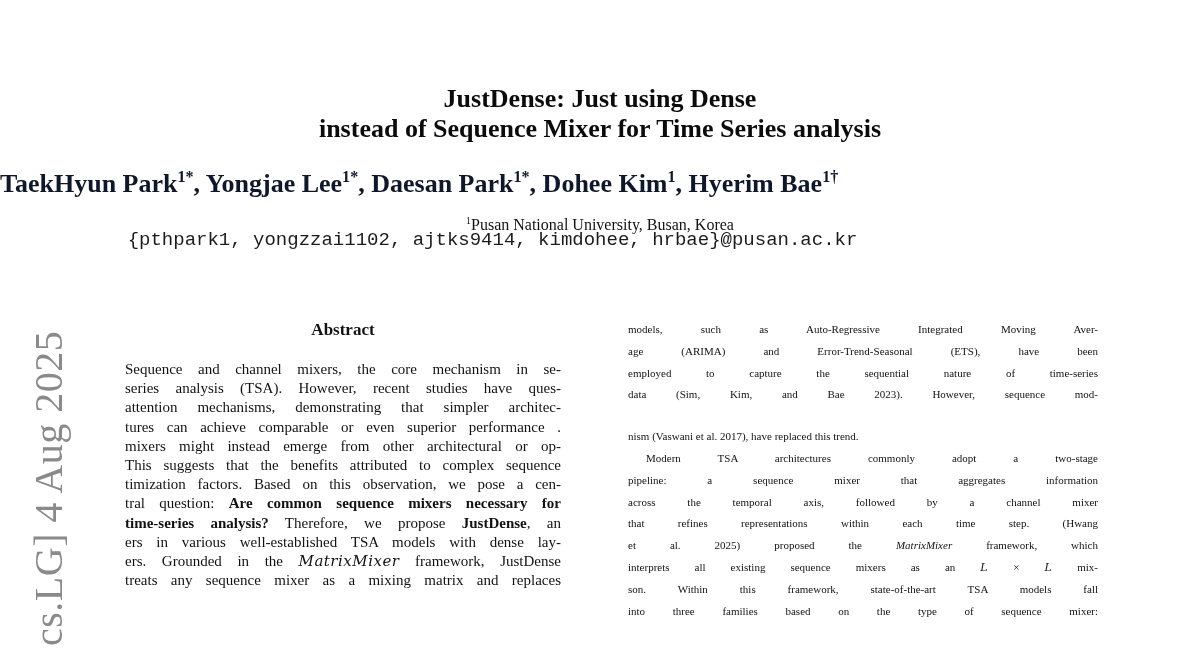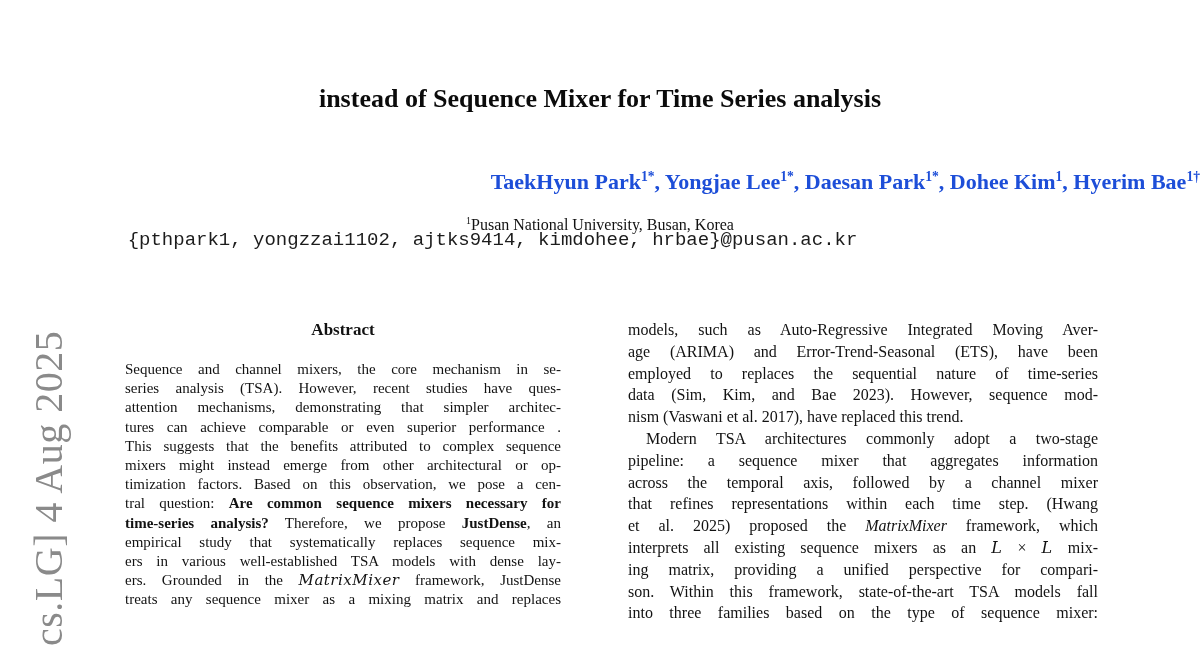--- a/index.html
+++ b/index.html
@@ -24,22 +24,22 @@
     letter-spacing:0.5px;
   }
   
   .title{
     position:absolute;top:84px;left:0;width:1200px;
     text-align:center;
     font-size:26px;line-height:30px;font-weight:700;color:#0b0b0b;
   }
   .authors{
     position:absolute;top:169px;left:0;width:1200px;
-    text-align:right;
-    font-size:22px;font-weight:700;color:#1d4ed8;
+    text-align:left;
+    font-size:26px;font-weight:700;color:#0f172a;
   }
   .affil{
     position:absolute;top:216px;left:0;width:1200px;
     text-align:center;
     font-size:16px;
   }
   .email{
     position:absolute;top:229px;left:0;width:985px;
     text-align:center;
     font-family:"Liberation Mono","DejaVu Sans Mono",monospace;
@@ -50,81 +50,80 @@
   .col-left{position:absolute;left:125px;top:320px;width:436px;}
   .abs-head{
     text-align:center;
     font-size:17px;font-weight:700;
     line-height:20px;
     margin-bottom:20px;
   }
   .abs-body{font-size:15px;line-height:19.2px;}
   .col-right{
     position:absolute;left:628px;top:319px;width:470px;
-    font-size:16px;line-height:21.8px;
+    font-size:11px;line-height:21.8px;
   }
   
   .tline{
     text-align:justify;
     text-align-last:justify;
   }
-  .tline.pend{text-align-last:left;}
+  .tline.pend{text-align-last:left;margin-top:20px;}
   .tline.pindent{text-indent:18px;}
   
   .run-italic{font-style:italic;}
   .run-bold{font-weight:700;}
   .run-math{font-style:italic;font-family:"DejaVu Serif",serif;letter-spacing:0.5px;}
   .run-sup{vertical-align:super;font-size:62%;line-height:0;}
 </style>
 </head>
 <body>
 
 <div class="page">
 
   <div class="stamp">cs.LG] 4 Aug 2025</div>
 
   <div class="title">
+    <div>JustDense: Just using Dense</div>
     <div>instead of Sequence Mixer for Time Series analysis</div>
   </div>
 
   <div class="authors"><span>TaekHyun Park</span><span class="run-sup">1*</span><span>, Yongjae Lee</span><span class="run-sup">1*</span><span>, Daesan Park</span><span class="run-sup">1*</span><span>, Dohee Kim</span><span class="run-sup">1</span><span>, Hyerim Bae</span><span class="run-sup">1†</span></div>
 
   <div class="affil"><span class="run-sup">1</span><span>Pusan National University, Busan, Korea</span></div>
 
   <div class="email">{pthpark1, yongzzai1102, ajtks9414, kimdohee, hrbae}@pusan.ac.kr</div>
 
   <div class="col-left">
     <div class="abs-head">Abstract</div>
     <div class="abs-body">
         <div class="tline"><span>Sequence and channel mixers, the core mechanism in se-</span></div>
         <div class="tline"><span>series analysis (TSA). However, recent studies have ques-</span></div>
         <div class="tline"><span>attention mechanisms, demonstrating that simpler architec-</span></div>
         <div class="tline"><span>tures can achieve comparable or even superior performance .</span></div>
+        <div class="tline"><span>mixers might instead emerge from other architectural or op-</span></div>
         <div class="tline"><span>This suggests that the benefits attributed to complex sequence</span></div>
-        <div class="tline"><span>mixers might instead emerge from other architectural or op-</span></div>
         <div class="tline"><span>timization factors. Based on this observation, we pose a cen-</span></div>
         <div class="tline"><span>tral question: </span><span class="run-bold">Are common sequence mixers necessary for</span></div>
         <div class="tline"><span class="run-bold">time-series analysis?</span><span> Therefore, we propose </span><span class="run-bold">JustDense</span><span>, an</span></div>
-        <div class="tline"><span>empirical study that systematically replaces sequence mix-</span></div>
         <div class="tline"><span>ers in various well-established TSA models with dense lay-</span></div>
         <div class="tline"><span>ers. Grounded in the </span><span class="run-math">MatrixMixer</span><span> framework, JustDense</span></div>
         <div class="tline"><span>treats any sequence mixer as a mixing matrix and replaces</span></div>
       </div>
   </div>
 
   <div class="col-right">
       <div class="tline"><span>models, such as Auto-Regressive Integrated Moving Aver-</span></div>
       <div class="tline"><span>age (ARIMA) and Error-Trend-Seasonal (ETS), have been</span></div>
-      <div class="tline"><span>employed to replaces the sequential nature of time-series</span></div>
+      <div class="tline"><span>employed to capture the sequential nature of time-series</span></div>
       <div class="tline"><span>data (Sim, Kim, and Bae 2023). However, sequence mod-</span></div>
       <div class="tline pend"><span>nism (Vaswani et al. 2017), have replaced this trend.</span></div>
       <div class="tline pindent"><span>Modern TSA architectures commonly adopt a two-stage</span></div>
       <div class="tline"><span>pipeline: a sequence mixer that aggregates information</span></div>
       <div class="tline"><span>across the temporal axis, followed by a channel mixer</span></div>
       <div class="tline"><span>that refines representations within each time step. (Hwang</span></div>
       <div class="tline"><span>et al. 2025) proposed the </span><span class="run-italic">MatrixMixer</span><span> framework, which</span></div>
       <div class="tline"><span>interprets all existing sequence mixers as an </span><span class="run-math">L</span><span> × </span><span class="run-math">L</span><span> mix-</span></div>
-      <div class="tline"><span>ing matrix, providing a unified perspective for compari-</span></div>
       <div class="tline"><span>son. Within this framework, state-of-the-art TSA models fall</span></div>
       <div class="tline"><span>into three families based on the type of sequence mixer:</span></div>
     </div>
 
 </div>
 
 </body></html>

